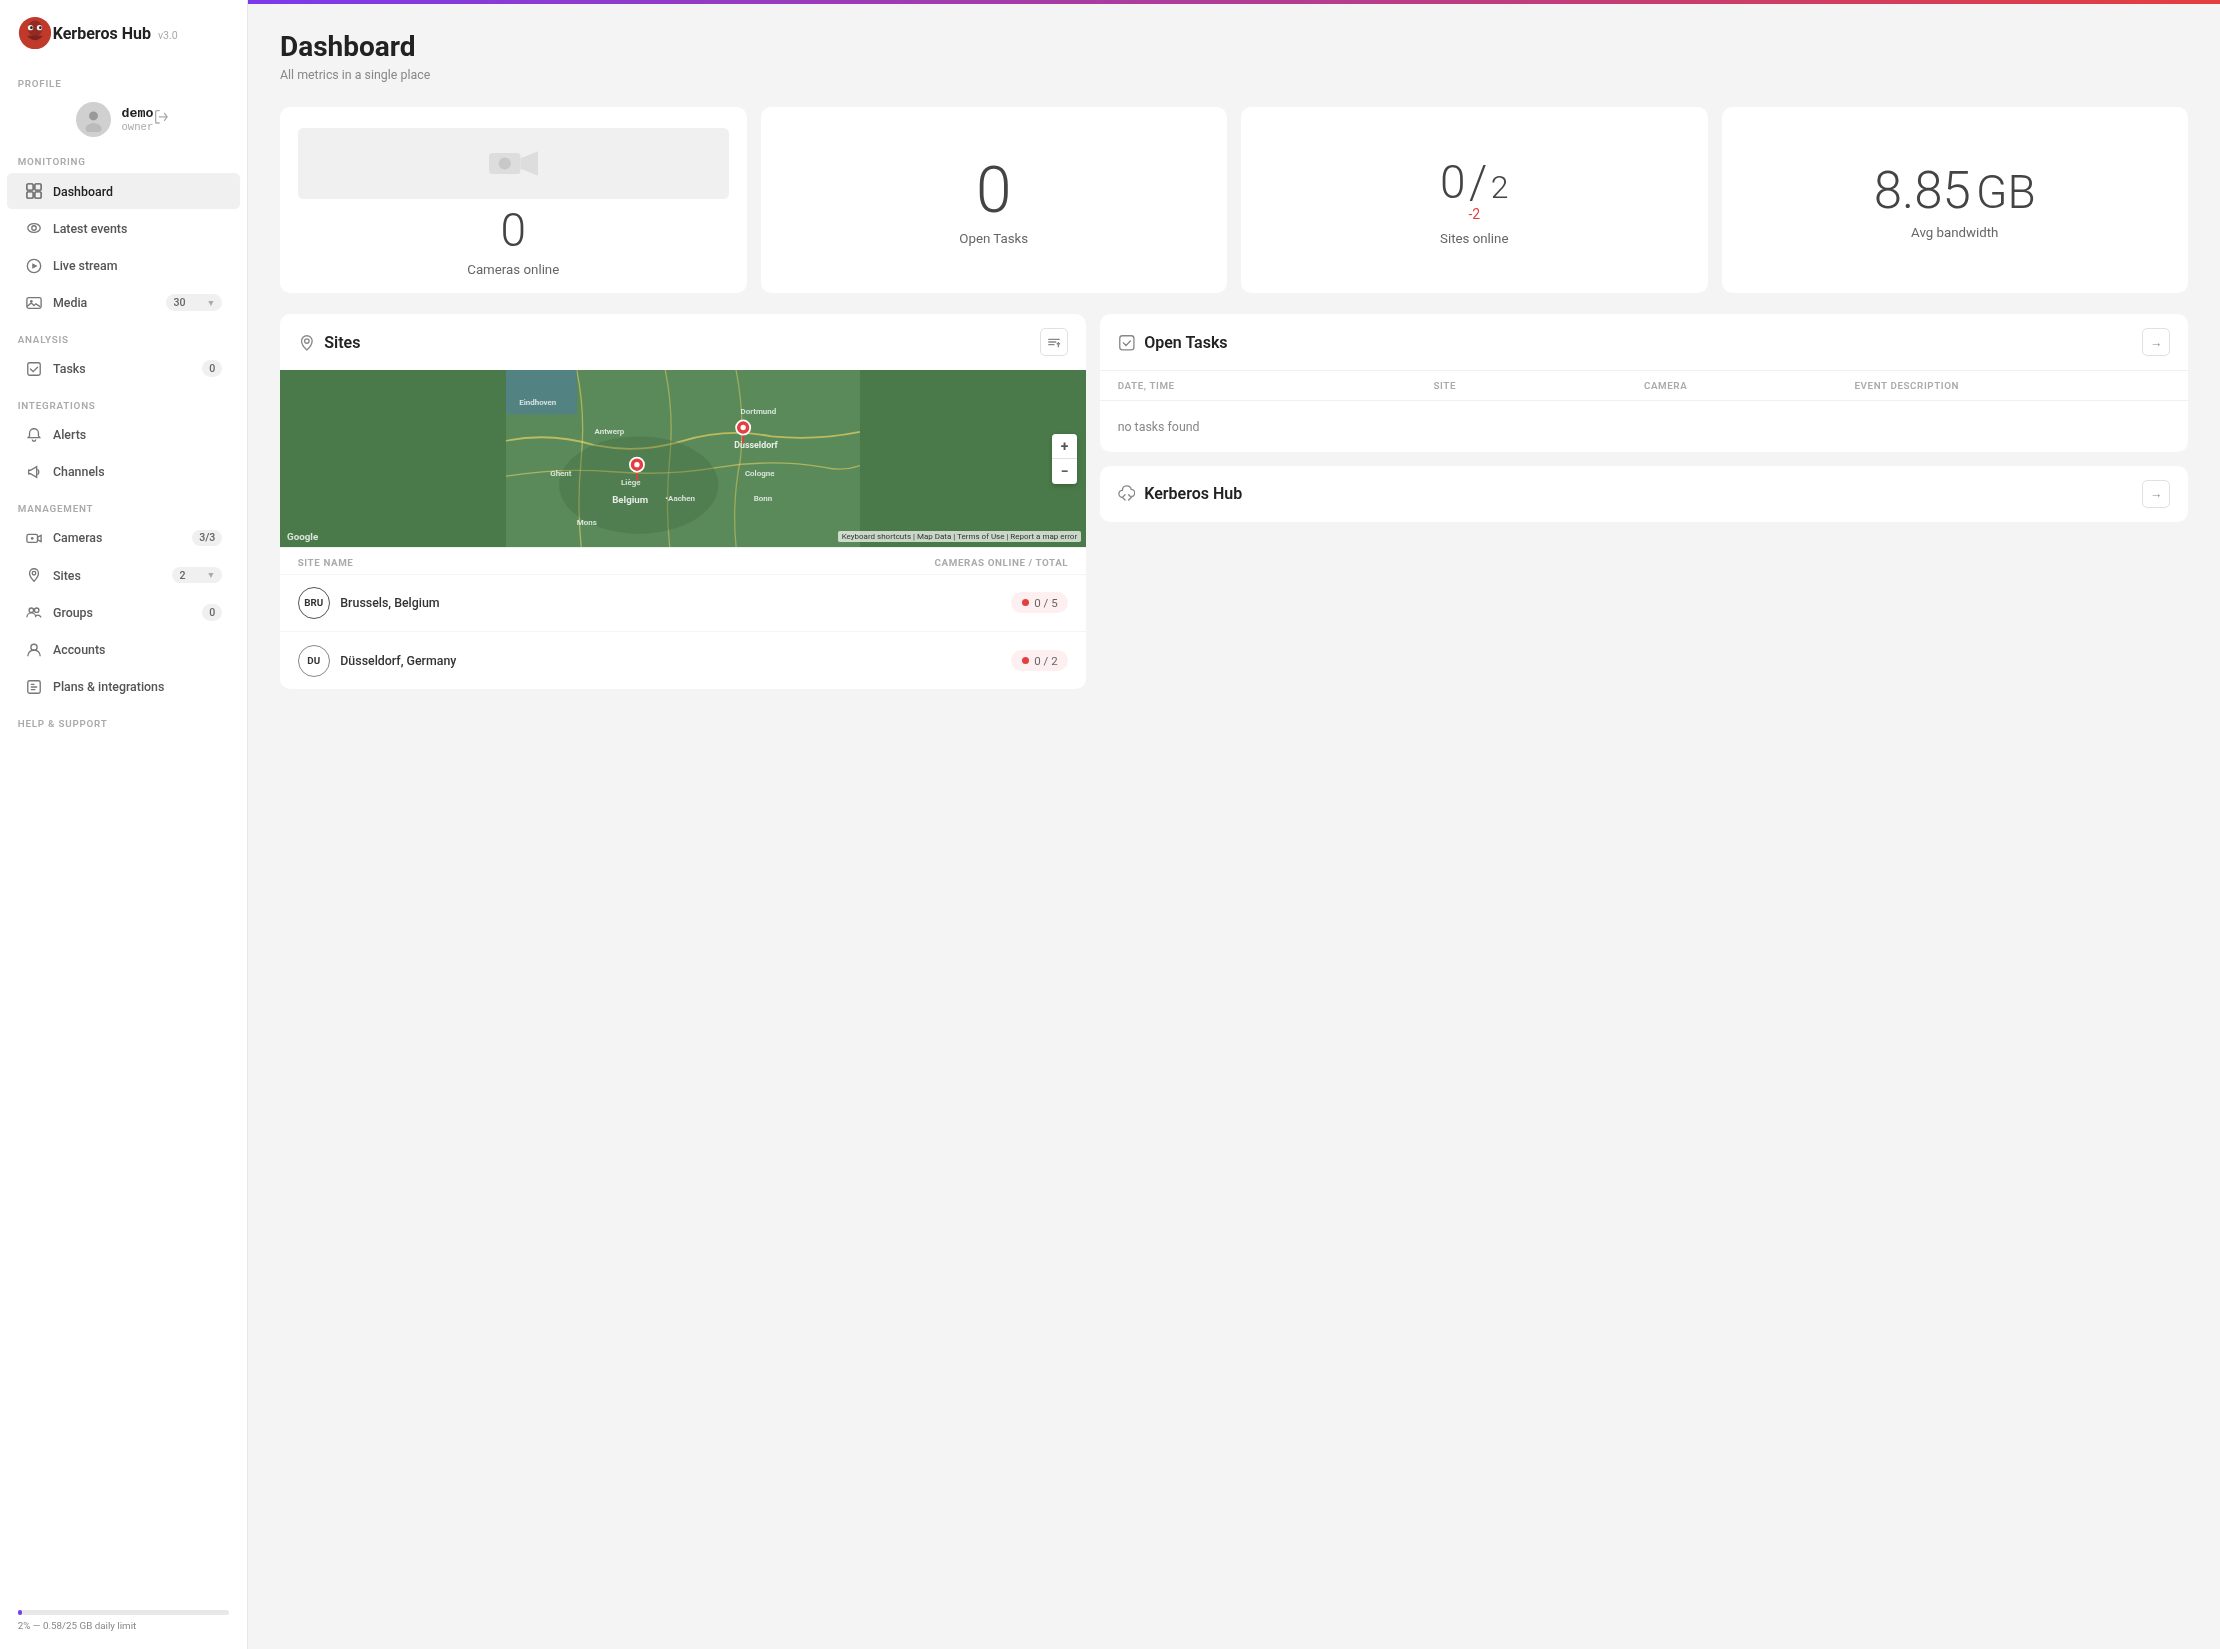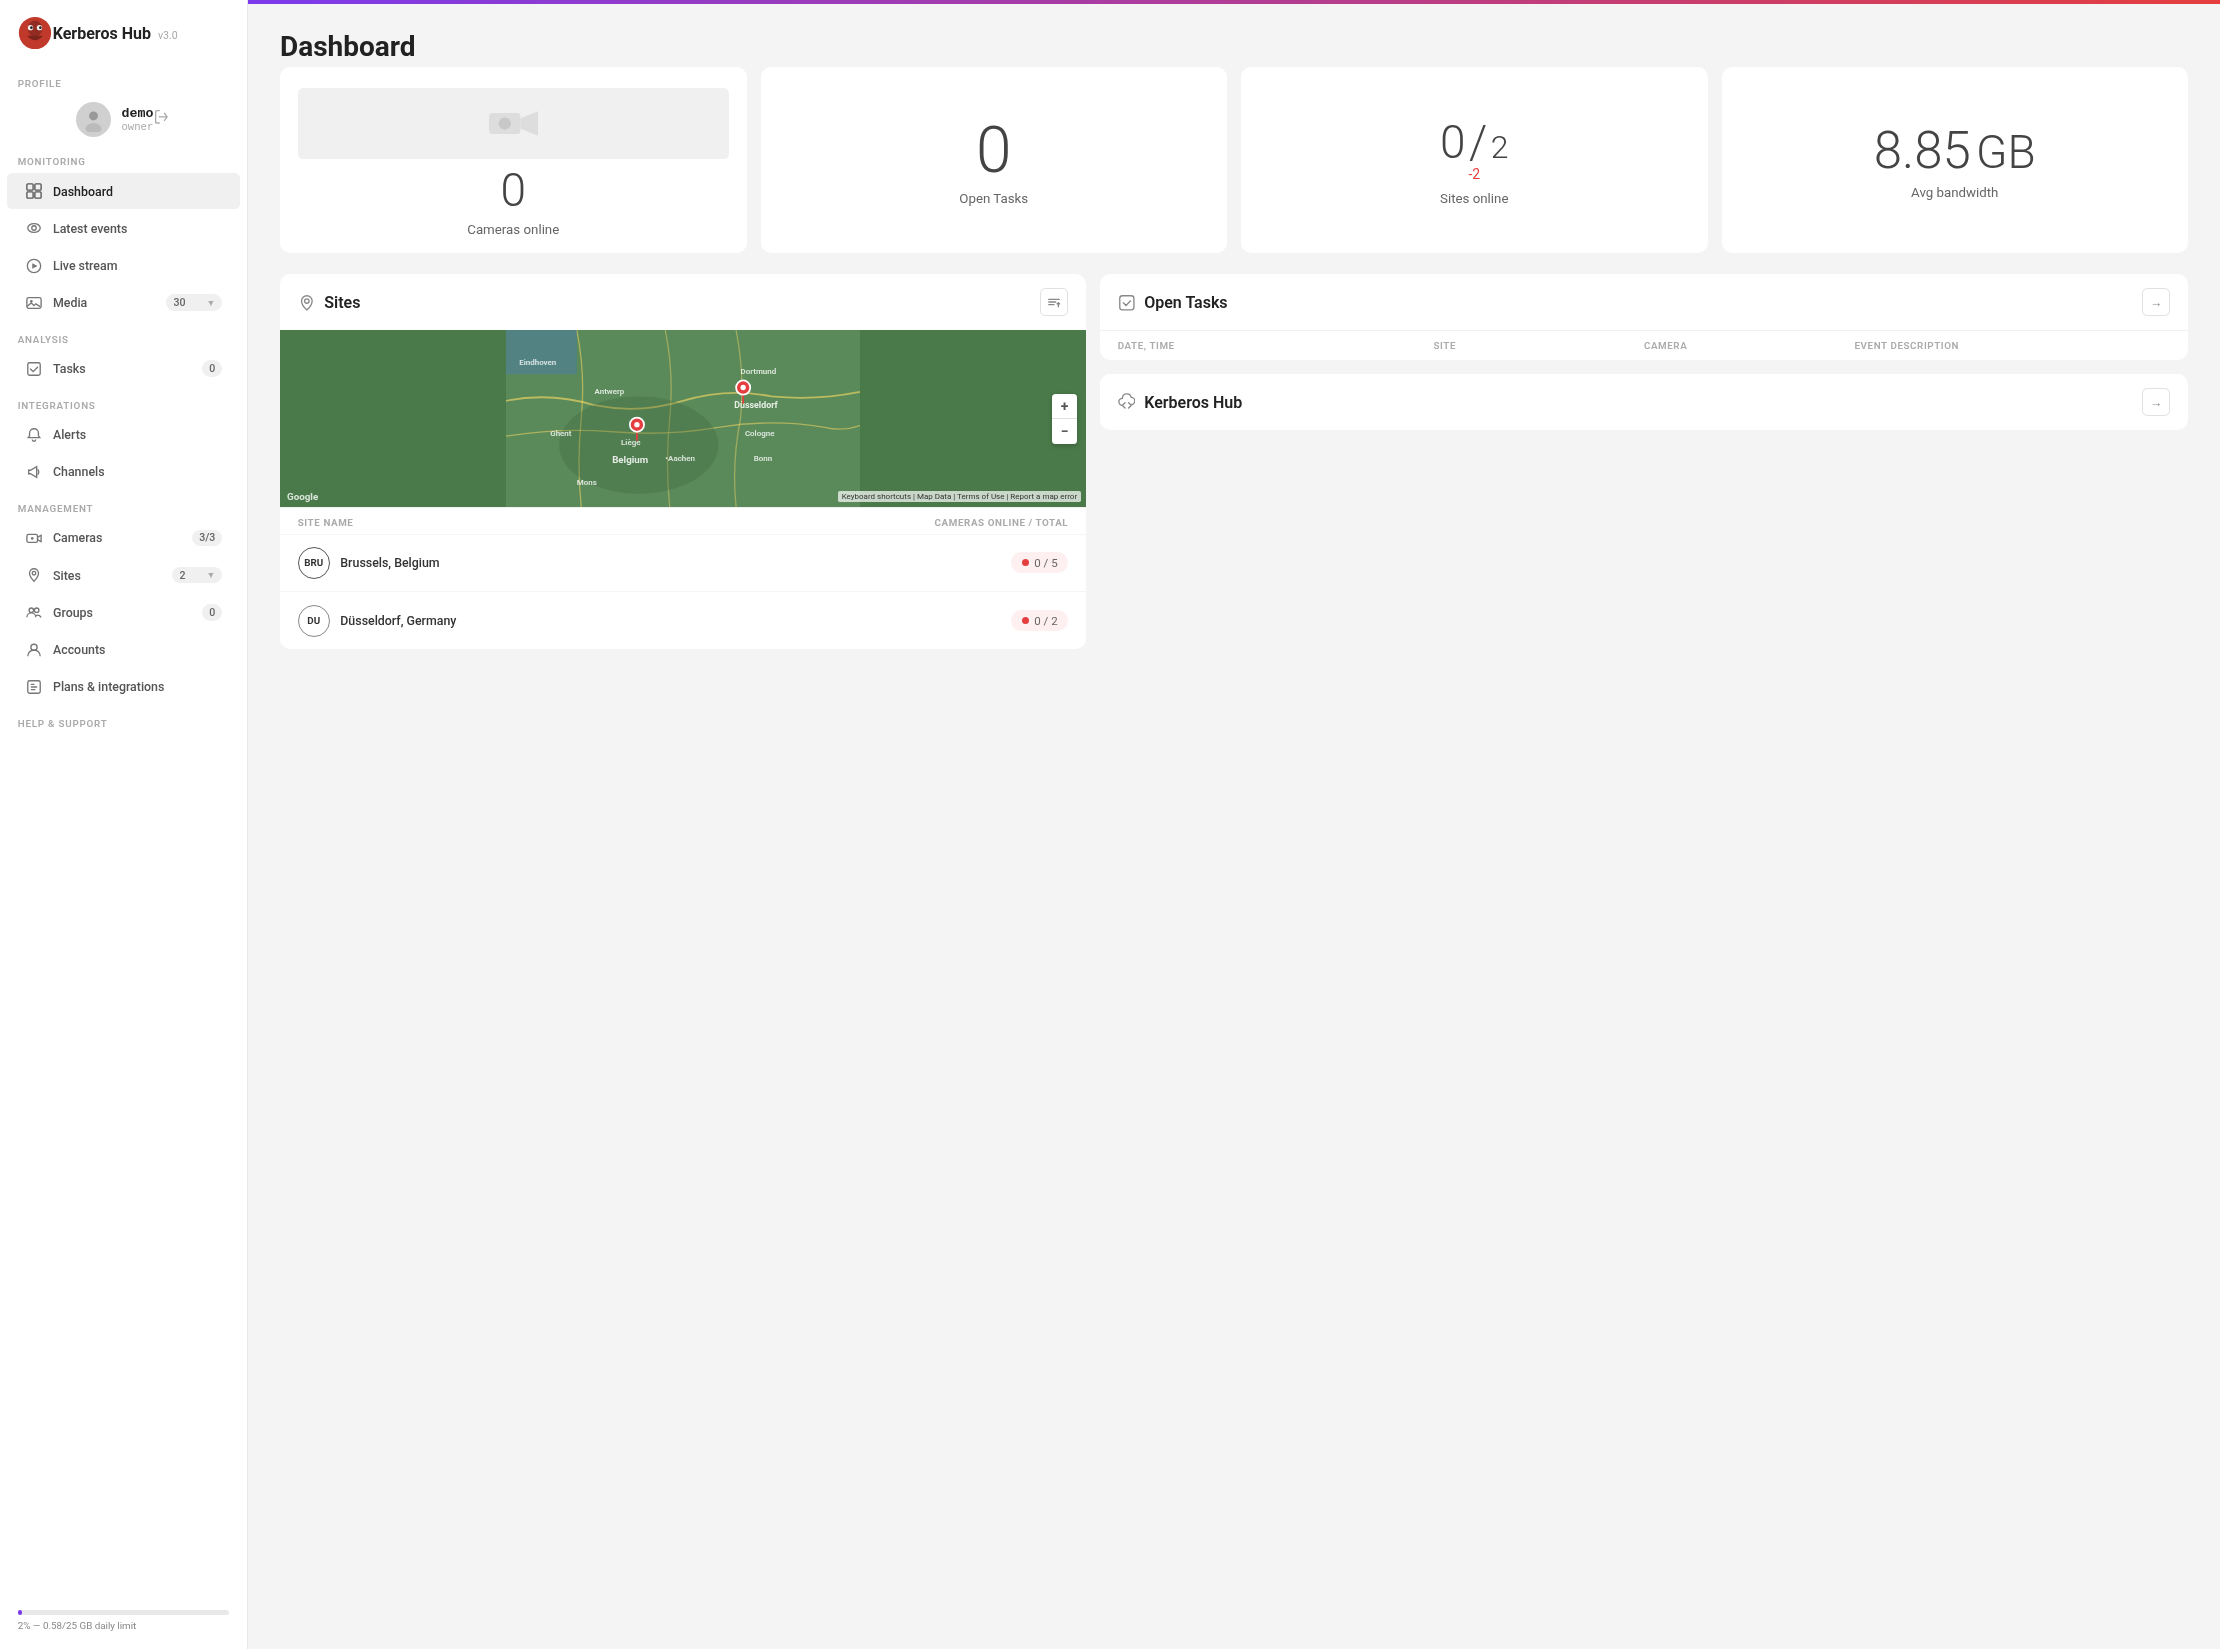--- a/index.html
+++ b/index.html
@@ -607,20 +607,21 @@
   <div class="sidebar-footer">
     <div class="progress-bar-container">
       <div class="progress-bar-fill"></div>
     </div>
     <div class="progress-label">2% — 0.58/25 GB daily limit</div>
   </div>
 </aside>
 
 <main class="main-content" style="margin-top: 3.5px;">
   <h1 class="page-title">Dashboard</h1>
+  <p class="page-subtitle">All metrics in a single place</p>
 
   <div class="metric-cards">
 
     <div class="metric-card">
       <div class="metric-map-placeholder" style="background: #f0f0f0; display:flex;align-items:center;justify-content:center;">
         <svg width="53" height="35" viewBox="0 0 60 40">
             <rect x="2" y="8" width="36" height="24" rx="4" fill="#ddd"></rect>
             <polygon points="38,14 58,6 58,34 38,26" fill="#ddd"></polygon>
             <circle cx="20" cy="20" r="7" fill="#c8c8c8"></circle>
           </svg>
@@ -761,20 +762,21 @@
             <span>Open Tasks</span>
           </div>
           <div class="arrow-btn">→</div>
         </div>
         <div class="tasks-table-header">
           <span>DATE, TIME</span>
           <span>SITE</span>
           <span>CAMERA</span>
           <span>EVENT DESCRIPTION</span>
         </div>
+        <div class="no-tasks">no tasks found</div>
       </div>
 
       <div class="card">
         <div class="card-header">
           <div class="card-title">
             <svg width="17.7" height="17.7" viewBox="0 0 20 20" fill="none">
                 <path d="M5 14a4 4 0 010-8 5 5 0 019.9-1A3.5 3.5 0 0115 13" stroke="#888" stroke-width="1.5"></path>
                 <path d="M8 17l-3-3 3-3M12 17l3-3-3-3" stroke="#888" stroke-width="1.5" stroke-linecap="round"></path>
               </svg>
             <span>Kerberos Hub</span>

